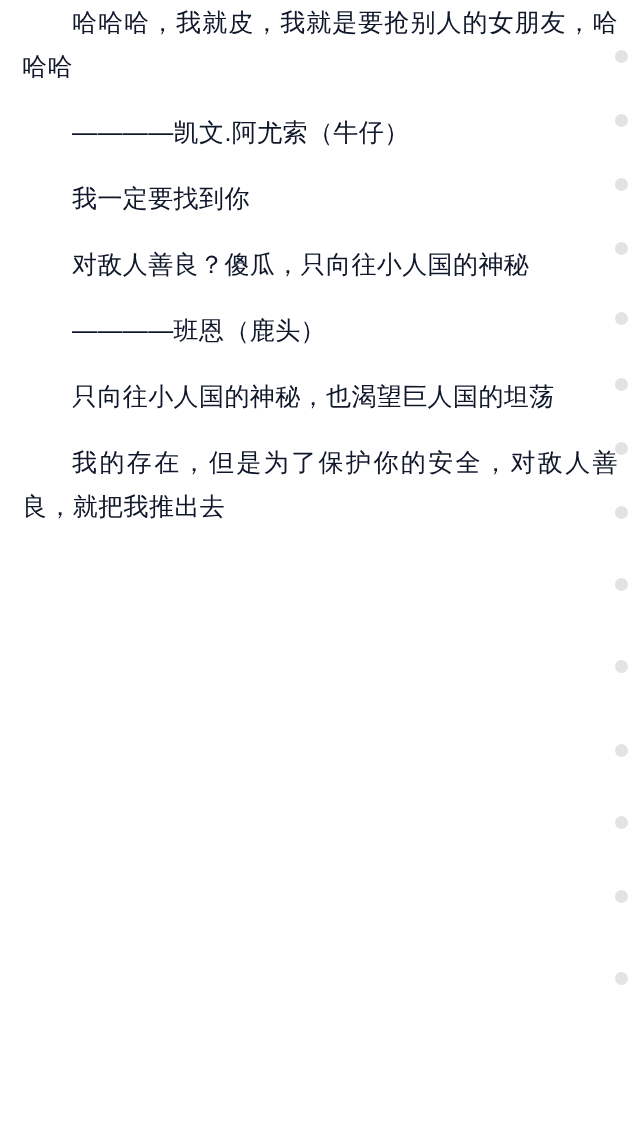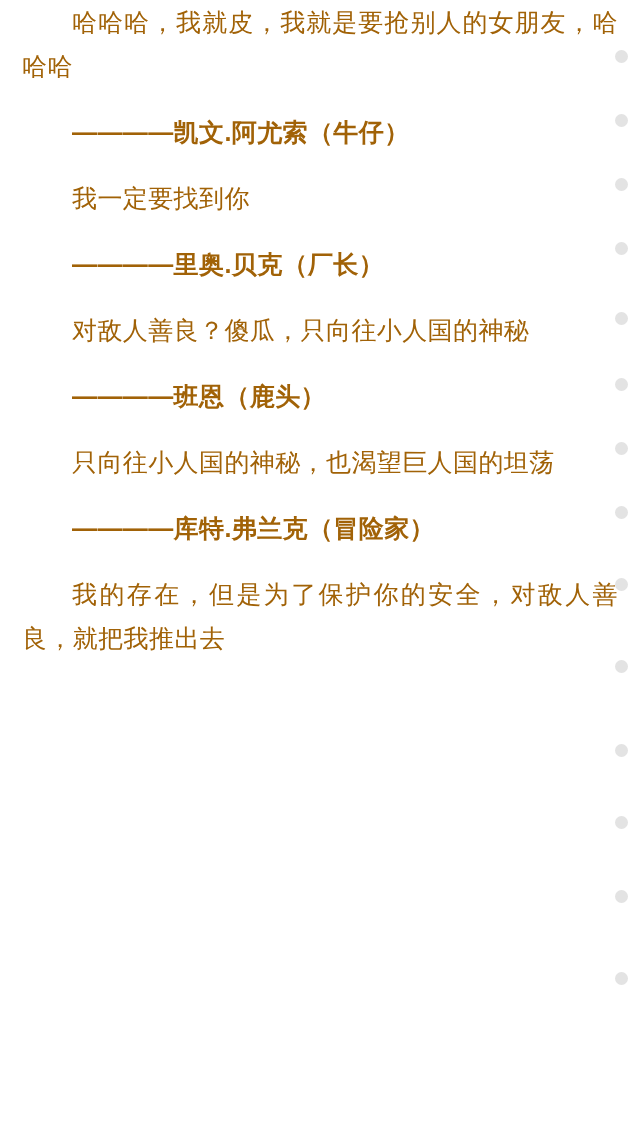--- a/index.html
+++ b/index.html
@@ -23,36 +23,35 @@
     box-sizing: border-box;
     padding: 0 22px 0 22px;
   }
 
   .article {
     position: relative;
     padding-top: 0px;
   }
 
   .para {
-    color: #a16207;
+    color: #0f172a;
     font-size: 25px;
     line-height: 44px;
     text-align: justify;
     letter-spacing: 0.4px;
     margin: 0 0 22px 0;
     word-break: break-all;
   }
 
   .para.indent {
     text-indent: 50px;
   }
 
   .para.attrib {
     text-indent: 50px;
-    font-weight: bold;
   }
 
   
   .dot-rail {
     position: absolute;
     top: 0;
     right: 6px;
     width: 26px;
     height: 1138px;
     pointer-events: none;
@@ -68,25 +67,23 @@
 </style>
 </head>
 <body>
 
 <div id="page">
 
   <div class="article" id="article">
       <p class="para indent">哈哈哈，我就皮，我就是要抢别人的女朋友，哈哈哈</p>
       <p class="para attrib">————凯文.阿尤索（牛仔）</p>
       <p class="para indent">我一定要找到你</p>
-      <p class="para attrib">————里奥.贝克（厂长）</p>
       <p class="para indent">对敌人善良？傻瓜，只向往小人国的神秘</p>
       <p class="para attrib">————班恩（鹿头）</p>
       <p class="para indent">只向往小人国的神秘，也渴望巨人国的坦荡</p>
-      <p class="para attrib">————库特.弗兰克（冒险家）</p>
       <p class="para indent">我的存在，但是为了保护你的安全，对敌人善良，就把我推出去</p>
     </div>
 
   <div class="dot-rail" id="dot-rail">
       <div class="dot" style="top: 50px; background: rgb(227, 227, 227);"></div>
       <div class="dot" style="top: 114px; background: rgb(227, 227, 227);"></div>
       <div class="dot" style="top: 178px; background: rgb(227, 227, 227);"></div>
       <div class="dot" style="top: 242px; background: rgb(227, 227, 227);"></div>
       <div class="dot" style="top: 312px; background: rgb(227, 227, 227);"></div>
       <div class="dot" style="top: 378px; background: rgb(227, 227, 227);"></div>

